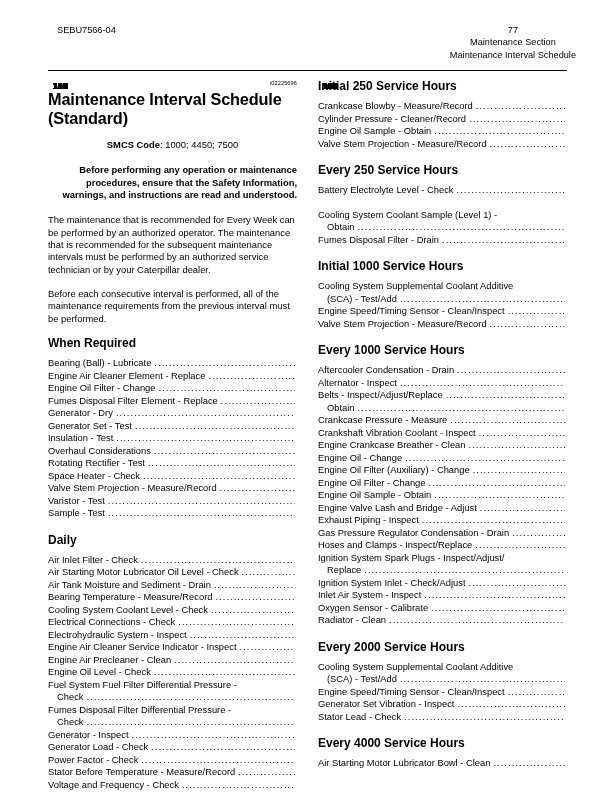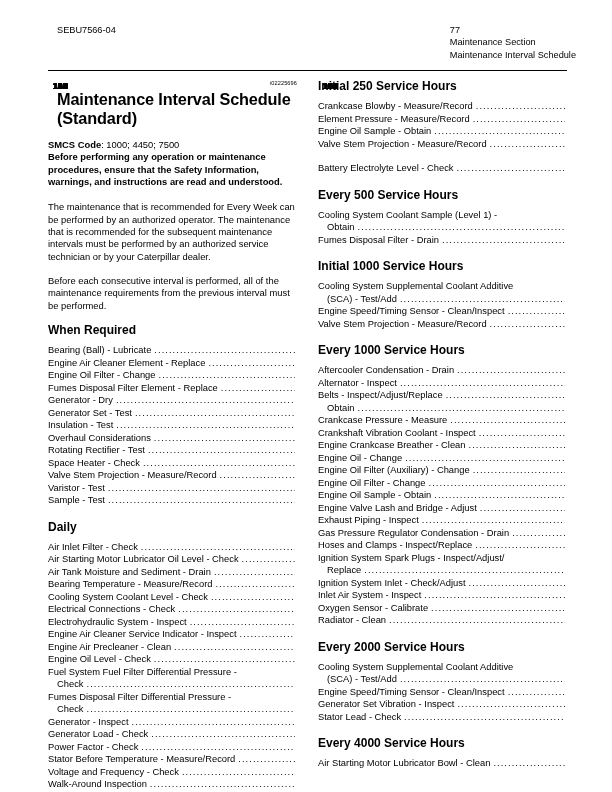--- a/index.html
+++ b/index.html
@@ -31,21 +31,21 @@
     display: flex;
     justify-content: space-between;
     align-items: flex-start;
   }
   .header-left {
     font-size: 9.2px;
     line-height: 12.4px;
     white-space: nowrap;
   }
   .header-right {
-    text-align: left;
+    text-align: center;
     font-size: 9.2px;
     line-height: 12.4px;
   }
   .header-right div { white-space: nowrap; }
 
   .rule {
     position: absolute;
     left: 48px;
     top: 70px;
     width: 519px;
@@ -75,38 +75,39 @@
     line-height: 7px;
     letter-spacing: 0.1px;
     color: #000;
     margin-bottom: 3px;
   }
 
   h1.title {
     font-size: 16.3px;
     line-height: 19.4px;
     font-weight: bold;
-    margin: 0 0 10px 9px;
+    margin: 0 0 10px 0;
     letter-spacing: -0.15px;
   }
 
   .smcs {
     font-size: 9.4px;
     line-height: 12.5px;
-    margin: 0 0 0 0;
+    margin: 0 0 13px 0;
+    text-align: center;
   }
   .smcs .lbl { font-weight: bold; }
 
   p.para {
     font-size: 9.4px;
     line-height: 12.35px;
     margin: 0 0 12px 0;
     text-align: left;
   }
-  p.para.bold { font-weight: bold; margin-bottom: 13px; }
+  p.para.bold { font-weight: bold; margin-bottom: 13px; text-align: right; }
 
   h2.section {
     font-size: 12px;
     line-height: 13px;
     font-weight: bold;
     margin: 0 0 7px 0;
   }
   h2.section.spaced { margin-top: 14px; }
 
   ul.toc {
@@ -419,50 +420,50 @@
           <ul class="toc">
             <li class="entry">
               <div class="row">
                 <span class="label">Crankcase Blowby - Measure/Record</span>
                 <span class="leader">..........................................................................................</span>
                 <span class="page">91</span>
               </div>
             </li>
             <li class="entry">
               <div class="row">
-                <span class="label">Element Pressure - Measure/Record</span>
+                <span class="label">Cylinder Pressure - Cleaner/Record</span>
                 <span class="leader">..........................................................................................</span>
                 <span class="page">92</span>
               </div>
             </li>
             <li class="entry">
               <div class="row">
                 <span class="label">Engine Oil Sample - Obtain</span>
                 <span class="leader">..........................................................................................</span>
                 <span class="page">107</span>
               </div>
             </li>
             <li class="entry">
               <div class="row">
                 <span class="label">Valve Stem Projection - Measure/Record</span>
                 <span class="leader">..........................................................................................</span>
                 <span class="page">138</span>
               </div>
             </li>
           </ul>
+          <h2 class="section spaced">Every 250 Service Hours</h2>
           <ul class="toc">
             <li class="entry">
               <div class="row">
                 <span class="label">Battery Electrolyte Level - Check</span>
                 <span class="leader">..........................................................................................</span>
                 <span class="page">82</span>
               </div>
             </li>
           </ul>
-          <h2 class="section spaced">Every 500 Service Hours</h2>
           <ul class="toc">
             <li class="entry">
               <div class="wrap-first">Cooling System Coolant Sample (Level 1) -</div>
               <div class="wrap-cont">
                 <div class="row">
                   <span class="label">Obtain</span>
                   <span class="leader">..........................................................................................</span>
                   <span class="page">89</span>
                 </div>
               </div>

